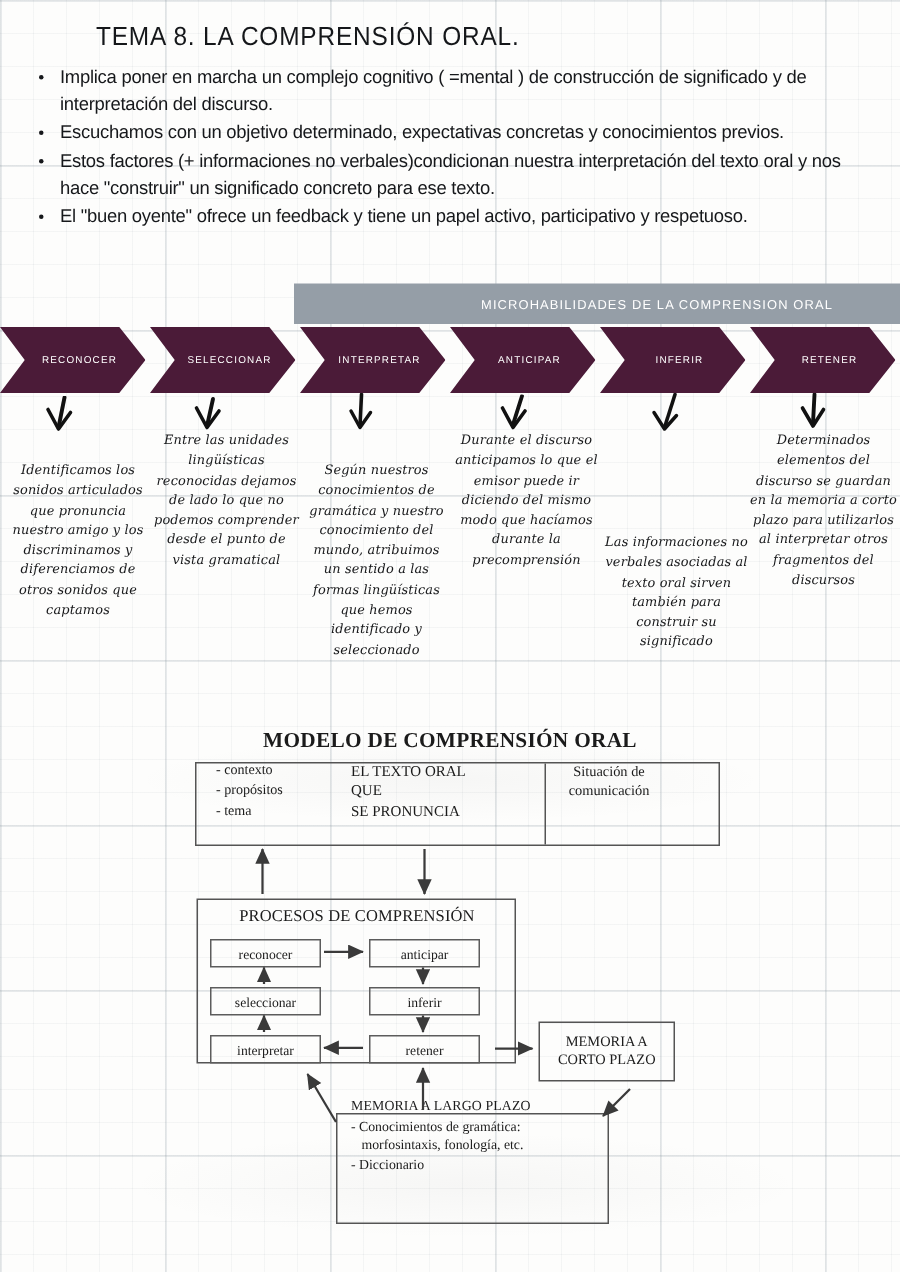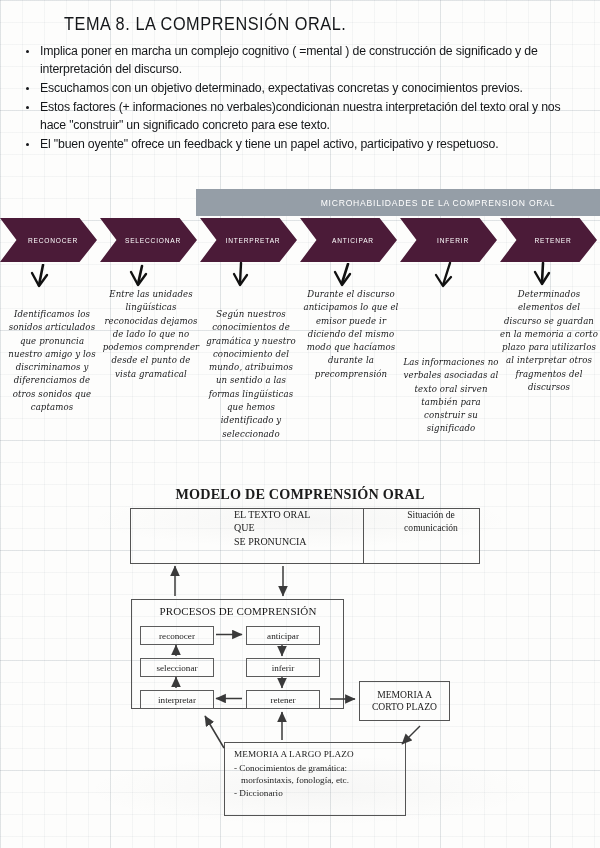--- a/index.html
+++ b/index.html
@@ -114,21 +114,21 @@
   #p-seleccionar{left:140px;top:172px;}
   #p-inferir{left:246px;top:172px;}
   #p-interpretar{left:140px;top:204px;}
   #p-retener{left:246px;top:204px;}
 
   #mcp-box{left:359px;top:195px;width:89px;height:38px;
     display:flex;align-items:center;justify-content:center;}
   #mcp-box div{font-size:9.6px;line-height:12.4px;text-align:center;}
 
   #mlp-box{left:224px;top:256px;width:180px;height:72px;}
-  #mlp-inner{position:absolute;left:234px;top:262px;width:168px;
+  #mlp-inner{position:absolute;left:234px;top:245px;width:168px;
     font-size:9.2px;line-height:12.5px;}
   #mlp-inner .hd{margin-bottom:1px;letter-spacing:.1px;}
   #mlp-inner .it{padding-left:7px;text-indent:-7px;}
   #mlp-inner .cont{padding-left:7px;}
 
   svg.arrows{position:absolute;left:0;top:0;width:600px;height:362px;
     z-index:4;pointer-events:none;overflow:visible;}
 </style>
 </head>
 <body>
@@ -202,26 +202,31 @@
   <div class="note" style="left:500px;width:98px;top:0px;">Determinados elementos del discurso se guardan en la memoria a corto plazo para utilizarlos al interpretar otros fragmentos del discursos</div>
 </div>
 
 <div id="model">
 
   <div id="model-title">MODELO DE COMPRENSIÓN ORAL</div>
 
   <div class="bx" id="top-box">
     <div id="tb-div"></div>
   </div>
+  <div class="cell" id="tb-left" style="position:absolute;left:144px;top:22px;">
+    <div>- contexto</div>
+    <div>- propósitos</div>
+    <div>- tema</div>
+  </div>
   <div class="cell" id="tb-mid" style="position:absolute;left:234px;top:22px;">
     <div>EL TEXTO ORAL</div>
     <div>QUE</div>
     <div>SE PRONUNCIA</div>
   </div>
-  <div class="cell" id="tb-right" style="position:absolute;left:379px;top:22px;">
+  <div class="cell" id="tb-right" style="position:absolute;left:354px;top:22px;">
     <div>Situación de</div>
     <div>comunicación</div>
   </div>
 
   <div class="bx" id="proc-box"></div>
   <div id="proc-title">PROCESOS DE COMPRENSIÓN</div>
 
   <div class="pbox" id="p-reconocer">reconocer</div>
   <div class="pbox" id="p-anticipar">anticipar</div>
   <div class="pbox" id="p-seleccionar">seleccionar</div>

